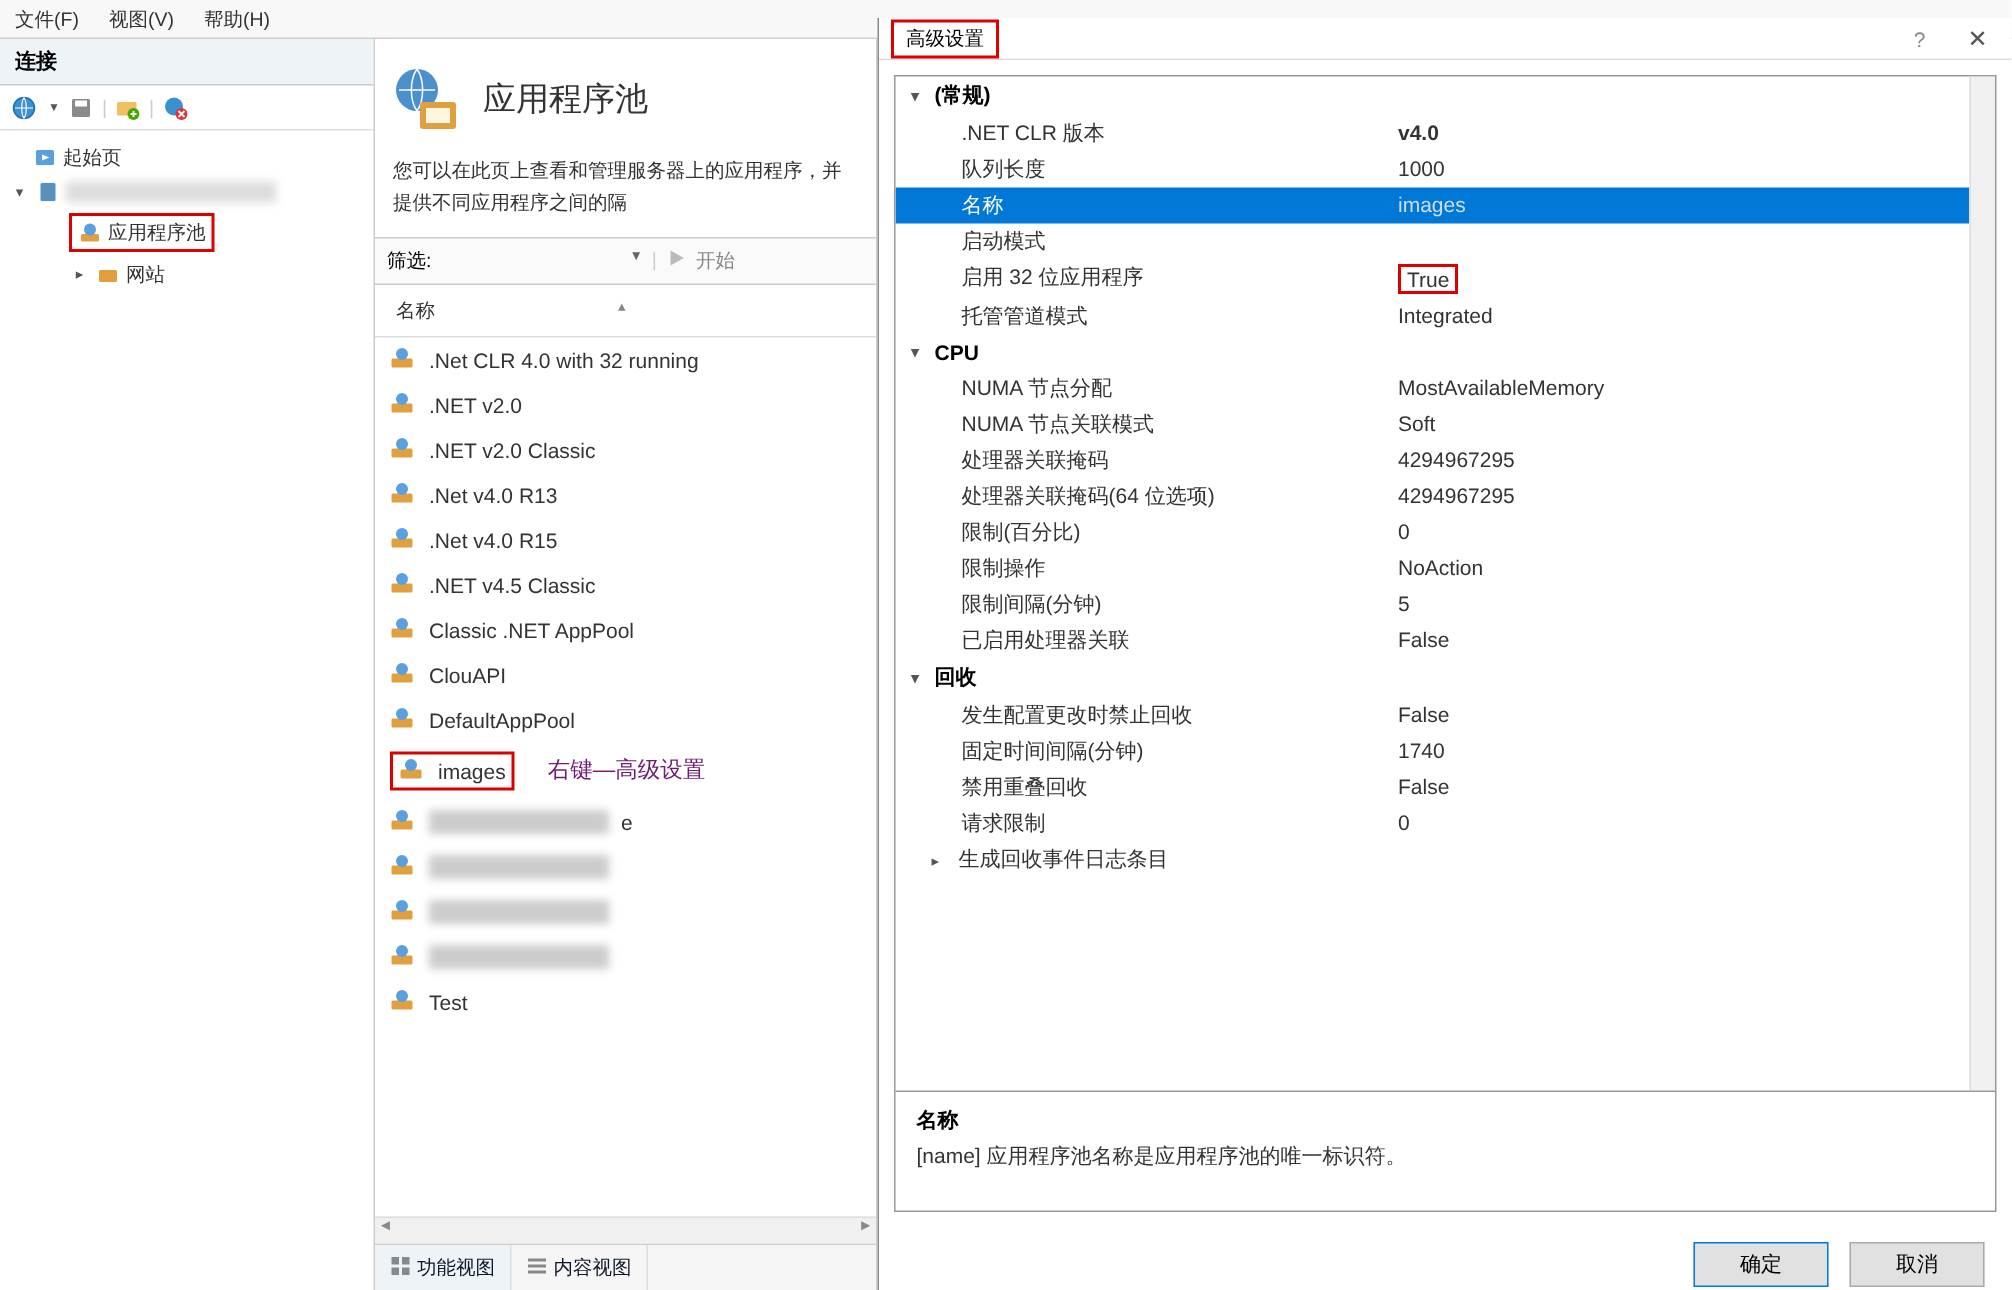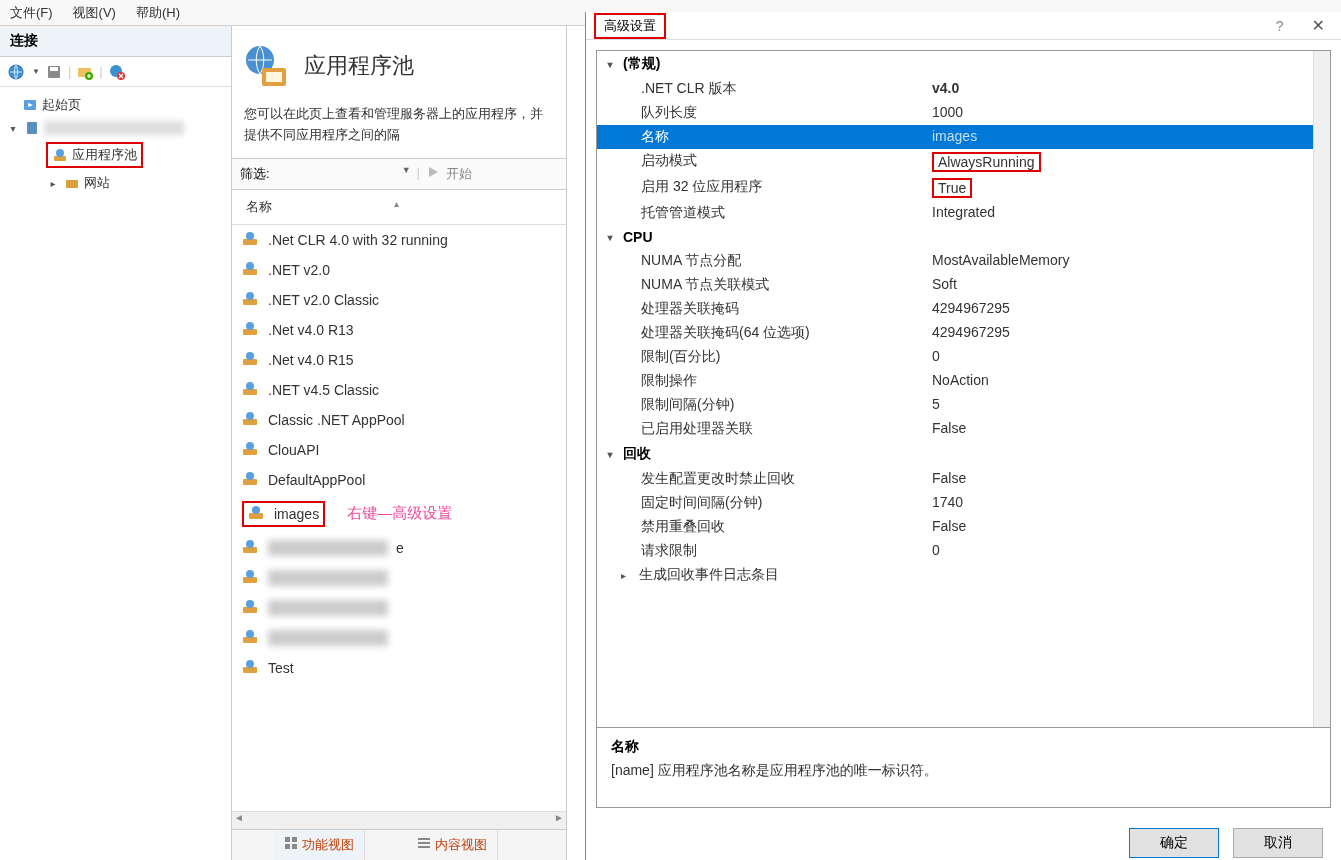--- a/index.html
+++ b/index.html
@@ -1,20 +1,20 @@
 <!DOCTYPE html>
 <html><head>
 <meta charset="utf-8">
 <style>
 * { box-sizing: border-box; margin: 0; padding: 0; }
 body { font-family: "Microsoft YaHei", "Segoe UI", Tahoma, sans-serif; font-size: 13px; background: #fff; width: 1341px; height: 860px; overflow: hidden; position: relative; }
 .menubar { height: 26px; border-bottom: 1px solid #d0d0d0; display: flex; align-items: center; padding-left: 10px; gap: 20px; background: #f8f8f8; }
 .menubar span { font-size: 13px; color: #333; }
 .main-layout { display: flex; height: 834px; }
-.left-pane { width: 232px; border-right: 1px solid #ccc; display: flex; flex-direction: column; }
+.left-pane { width: 250px; border-right: 1px solid #ccc; display: flex; flex-direction: column; }
 .left-header { background: #eef3f8; padding: 6px 10px; font-size: 14px; font-weight: bold; border-bottom: 1px solid #ccc; }
 .left-toolbar { height: 30px; display: flex; align-items: center; gap: 4px; padding: 2px 6px; border-bottom: 1px solid #ddd; }
 .tb-icon { width: 20px; height: 20px; display: inline-flex; align-items: center; justify-content: center; }
 .dropdown-arrow { font-size: 8px; color: #555; margin-left: 2px; }
 .tree { padding: 6px 2px; }
 .tree-item { display: flex; align-items: center; padding: 3px 4px; gap: 4px; }
 .tree-child { padding-left: 20px; }
 .tree-child2 { padding-left: 44px; }
 .tree-expand { width: 14px; height: 14px; display: inline-flex; align-items: center; justify-content: center; font-size: 10px; color: #555; }
 .tree-icon { width: 16px; height: 16px; display: inline-flex; align-items: center; justify-content: center; }
@@ -29,23 +29,23 @@
 .center-desc { padding: 4px 12px 12px; font-size: 13px; color: #333; line-height: 1.6; }
 .filter-bar { border-top: 1px solid #ccc; border-bottom: 1px solid #ccc; padding: 6px 8px; display: flex; align-items: flex-start; gap: 6px; background: #fafafa; }
 .filter-input { border: none; background: transparent; width: 120px; font-size: 13px; outline: none; }
 .list-header { background: #fff; border-bottom: 1px solid #ddd; padding: 8px 14px; font-size: 13px; color: #333; position: relative; }
 .list-header::after { content: "▴"; position: absolute; right: 50%; font-size: 10px; color: #888; }
 .pool-list { overflow-y: auto; flex: 1; }
 .pool-item { display: flex; align-items: center; gap: 8px; padding: 6px 10px; font-size: 14px; color: #333; }
 .pool-item.selected { background: #e8f0fa; }
 .pool-icon { width: 18px; height: 18px; }
 .blur-pool { filter: blur(3px); background: #ccc; width: 120px; height: 16px; }
-.red-annotation { color: #ec4899; font-size: 15px; margin-left: 14px; }
+.red-annotation { color: #701a75; font-size: 15px; margin-left: 14px; }
 .bottom-tabs { border-top: 1px solid #ccc; display: flex; background: #f5f5f5; }
-.tab { display: flex; gap: 4px; padding: 6px 10px; font-size: 13px; color: #c2410c; border-right: 1px solid #ddd; margin-left: 42px; }
+.tab { display: flex; align-items: center; gap: 4px; padding: 6px 10px; font-size: 13px; color: #0f172a; border-right: 1px solid #ddd; }
 .tab.active { background: #eef3f8; }
 .scrollbar-h { height: 18px; background: #f0f0f0; border-top: 1px solid #ddd; position: relative; }
 .scrollbar-h::before { content: "◄"; position: absolute; left: 2px; font-size: 10px; color: #888; }
 .scrollbar-h::after { content: "►"; position: absolute; right: 2px; font-size: 10px; color: #888; }
 
 
 .dialog { position: absolute; left: 585px; top: 12px; width: 756px; height: 860px; background: #fff; border-left: 1px solid #888; display: flex; flex-direction: column; }
 .dialog-titlebar { height: 28px; display: flex; align-items: center; justify-content: space-between; padding: 0 8px; border-bottom: 1px solid #ddd; }
 .dialog-title { font-size: 13px; padding: 2px 8px; border: 2px solid #d00; }
 .dialog-controls { display: flex; gap: 20px; align-items: center; }
@@ -337,21 +337,20 @@
         <div class="grid-row">
             <span class="grid-label">队列长度</span>
             <span class="grid-value">1000</span>
           </div>
         <div class="grid-row selected">
             <span class="grid-label">名称</span>
             <span class="grid-value dimmed" style="color:#cde">images</span>
           </div>
         <div class="grid-row">
             <span class="grid-label">启动模式</span>
-            <span class="grid-value"><span class="red-box-val bold">AlwaysRunning</span></span>
           </div>
         <div class="grid-row">
             <span class="grid-label">启用 32 位应用程序</span>
             <span class="grid-value"><span class="red-box-val bold">True</span></span>
           </div>
         <div class="grid-row">
             <span class="grid-label">托管管道模式</span>
             <span class="grid-value">Integrated</span>
           </div>
 

